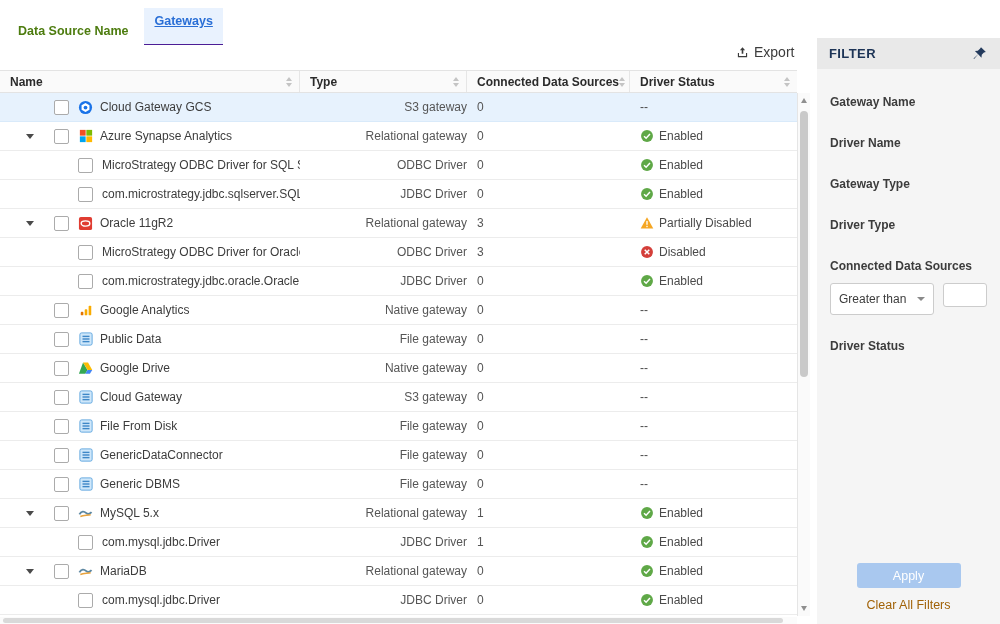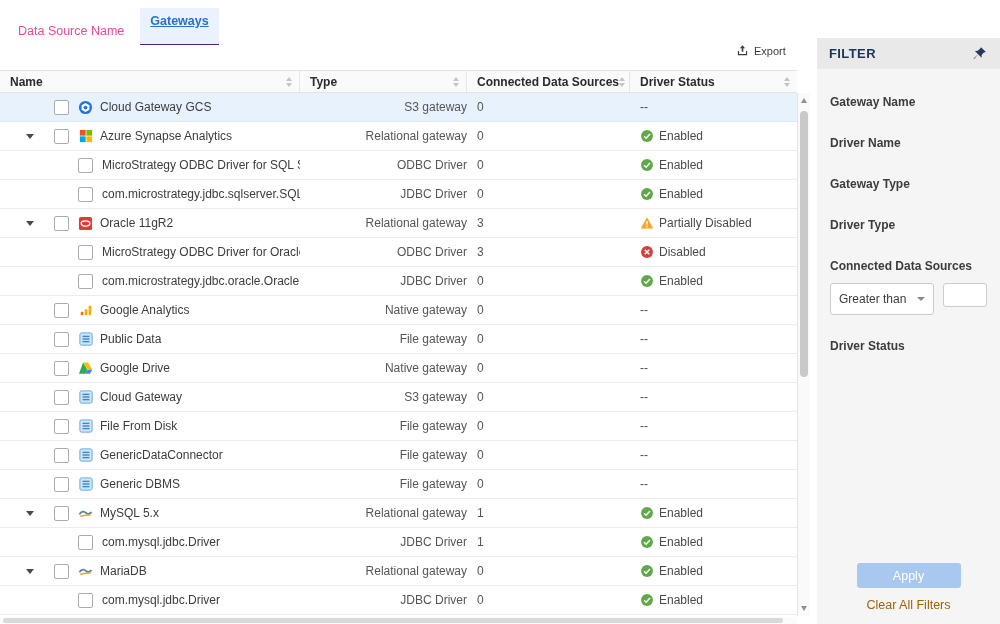--- a/index.html
+++ b/index.html
@@ -2,24 +2,24 @@
 <html><head>
 <meta charset="utf-8">
 <style>
   html,body{margin:0;padding:0;}
   body{
     width:1000px;height:624px;position:relative;overflow:hidden;
     background:#fff;font-family:"Liberation Sans",sans-serif;font-size:12px;color:#333;
   }
   
   .tabs{position:absolute;top:8px;left:8px;display:flex;align-items:flex-end;gap:6px;}
-  .tab{padding:6px 10px 7px;font-size:12.5px;color:#ec4899;cursor:pointer;}
+  .tab{padding:6px 10px 7px;font-size:12.5px;color:#4d7c0f;cursor:pointer;font-weight:bold;}
   .tab.active{color:#2a6fd6;font-weight:bold;background:#e9f2fe;border-bottom:1px solid #4c1d95;padding-bottom:16px;text-decoration:underline;}
   
-  .export{position:absolute;top:44px;left:736px;display:flex;align-items:center;gap:5px;color:#3c3c3c;font-size:11px;cursor:pointer;}
+  .export{position:absolute;top:44px;left:736px;display:flex;align-items:center;gap:5px;color:#3c3c3c;font-size:14px;cursor:pointer;}
   
   .grid-header{position:absolute;top:70px;left:0;width:797px;height:23px;display:flex;
     background:#fafafa;border-top:1px solid #e3e3e3;border-bottom:1px solid #e3e3e3;box-sizing:border-box;}
   .hcell{display:flex;align-items:center;padding-left:10px;box-sizing:border-box;border-right:1px solid #e6e6e6;}
   .hcell:last-child{border-right:none;}
   .hlabel{font-weight:bold;color:#2b2b2b;white-space:nowrap;}
   .sort{margin-left:auto;margin-right:7px;display:flex;flex-direction:column;gap:2px;}
   .sort i{display:block;width:0;height:0;border-left:3.5px solid transparent;border-right:3.5px solid transparent;}
   .sort .up{border-bottom:4px solid #c4c4c4;}
   .sort .down{border-top:4px solid #c4c4c4;}

